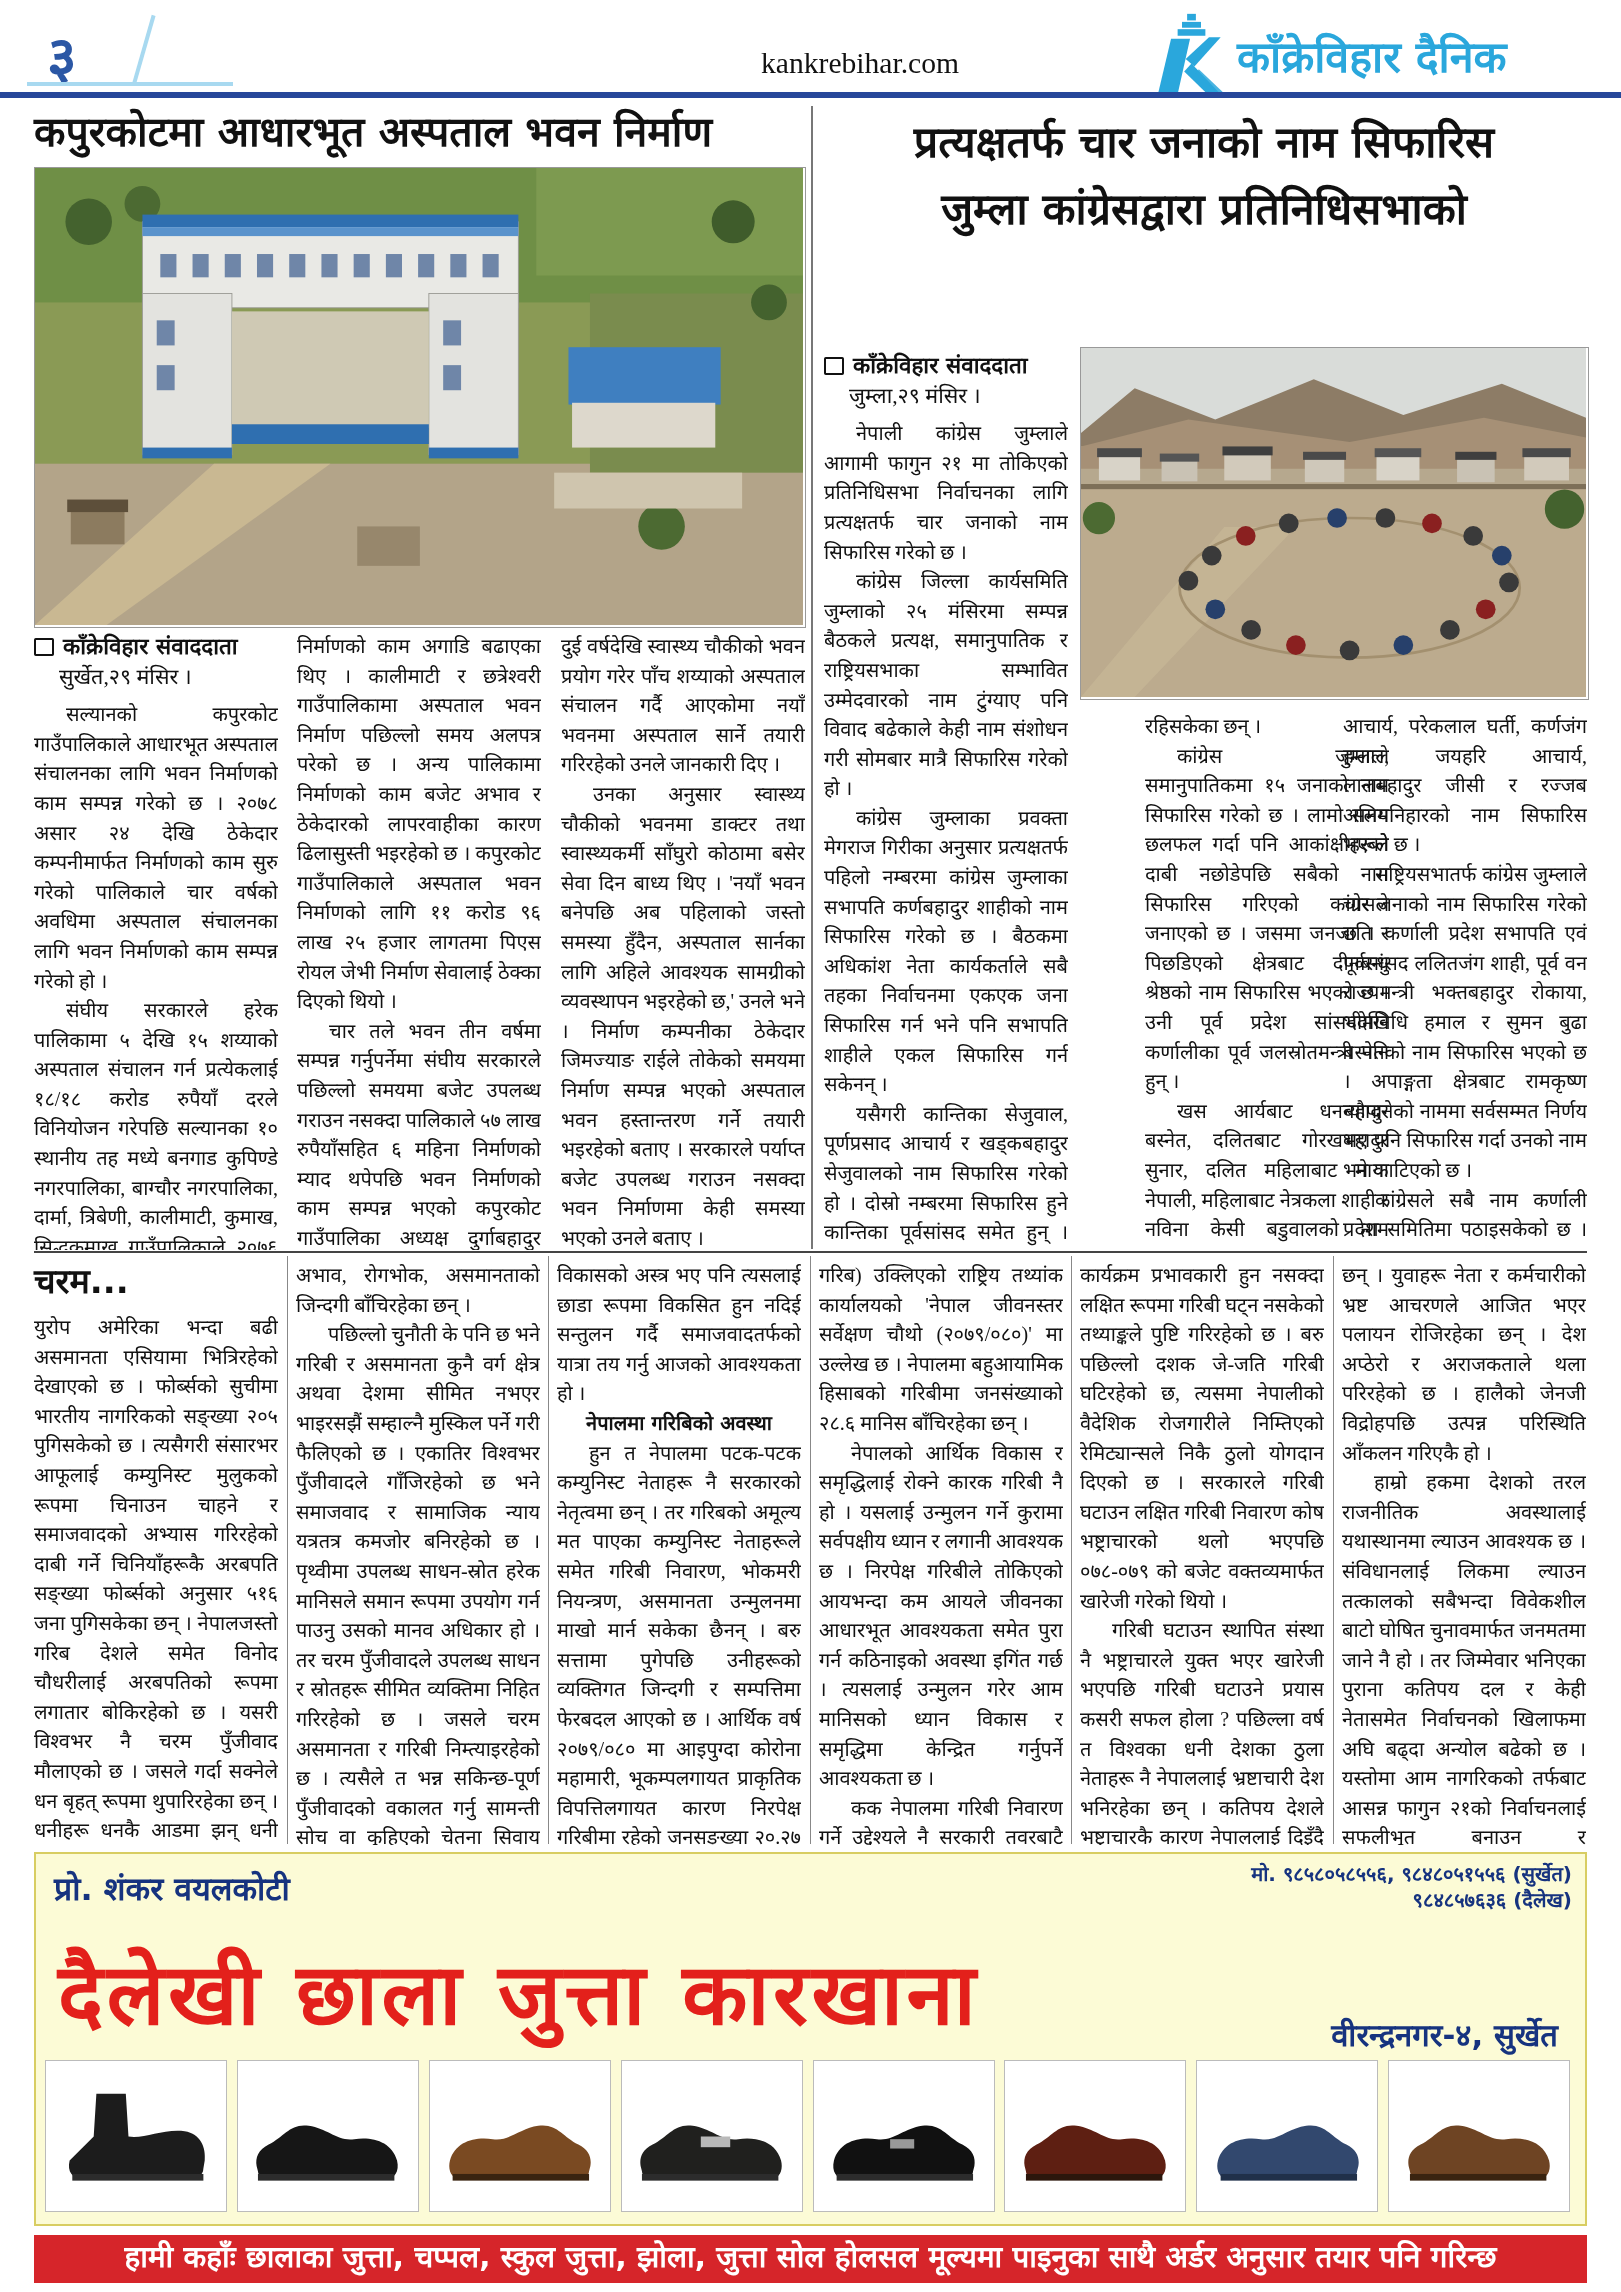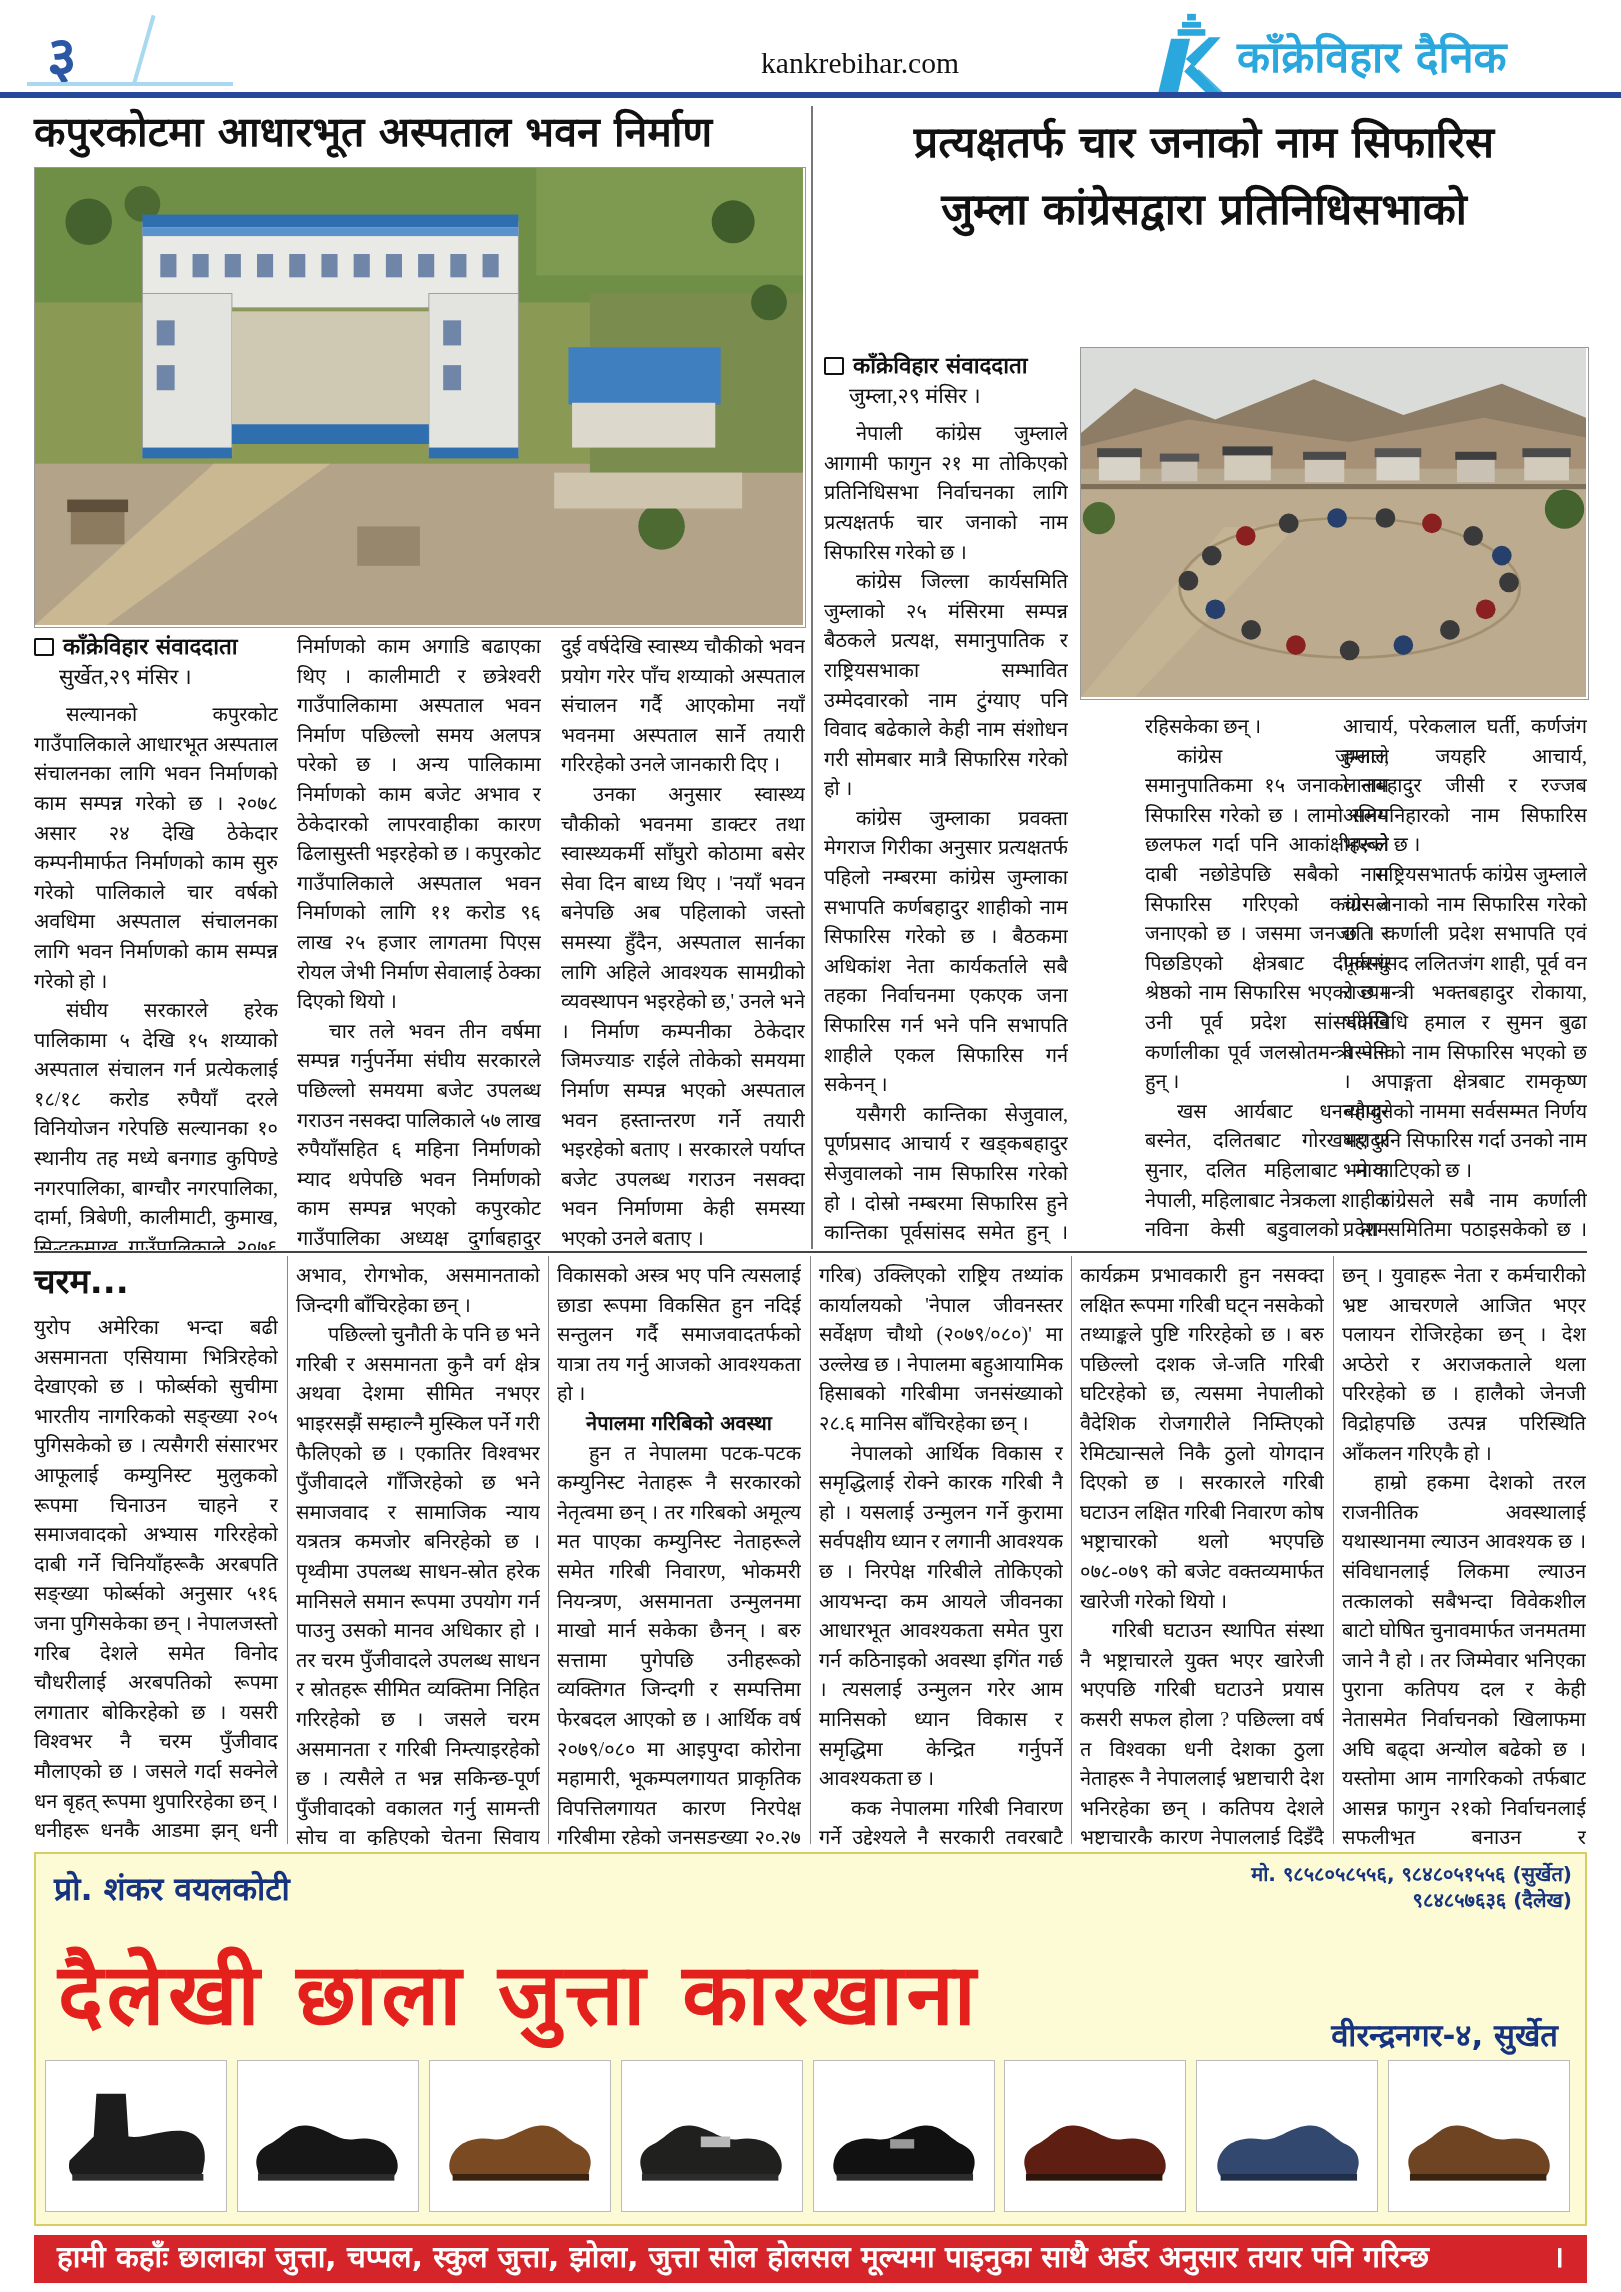--- a/index.html
+++ b/index.html
@@ -68,22 +68,22 @@
                font-family:"DejaVu Sans",sans-serif;letter-spacing:3.6px;white-space:nowrap;}
   .ad-address{right:63px;left:auto;top:2013px;font-size:31px;font-weight:700;color:var(--ad-navy,#16337f);
               font-family:"DejaVu Sans",sans-serif;}
   .shoe-row{left:45px;top:2060px;width:1533px;height:154px;display:flex;gap:9.9px;}
   .shoe-tile{width:182px;height:152px;background:#fff;border:0.9px solid #bbb;box-sizing:border-box;
              display:flex;align-items:center;justify-content:center;}
   .shoe-tile.flip svg{transform:scaleX(-1);}
 
   
   .strip{left:34px;top:2235px;width:1553px;height:48px;background:var(--strip-red,#d6252a);color:#fff;
-         display:flex;justify-content:space-between;padding:0 23px;box-sizing:border-box;
-         font-size:29.6px;font-weight:700;font-family:"DejaVu Sans",sans-serif;}
+         display:flex;align-items:center;justify-content:space-between;padding:0 23px;box-sizing:border-box;
+         font-size:29.6px;font-weight:700;font-family:"DejaVu Sans",sans-serif;flex-direction:column;}
 </style>
 </head>
 <body>
 
 <div class="page">
 
   <div class="abs page-number">३</div>
   <div class="abs pn-slash"></div>
   <div class="abs pn-underline"></div>
 

